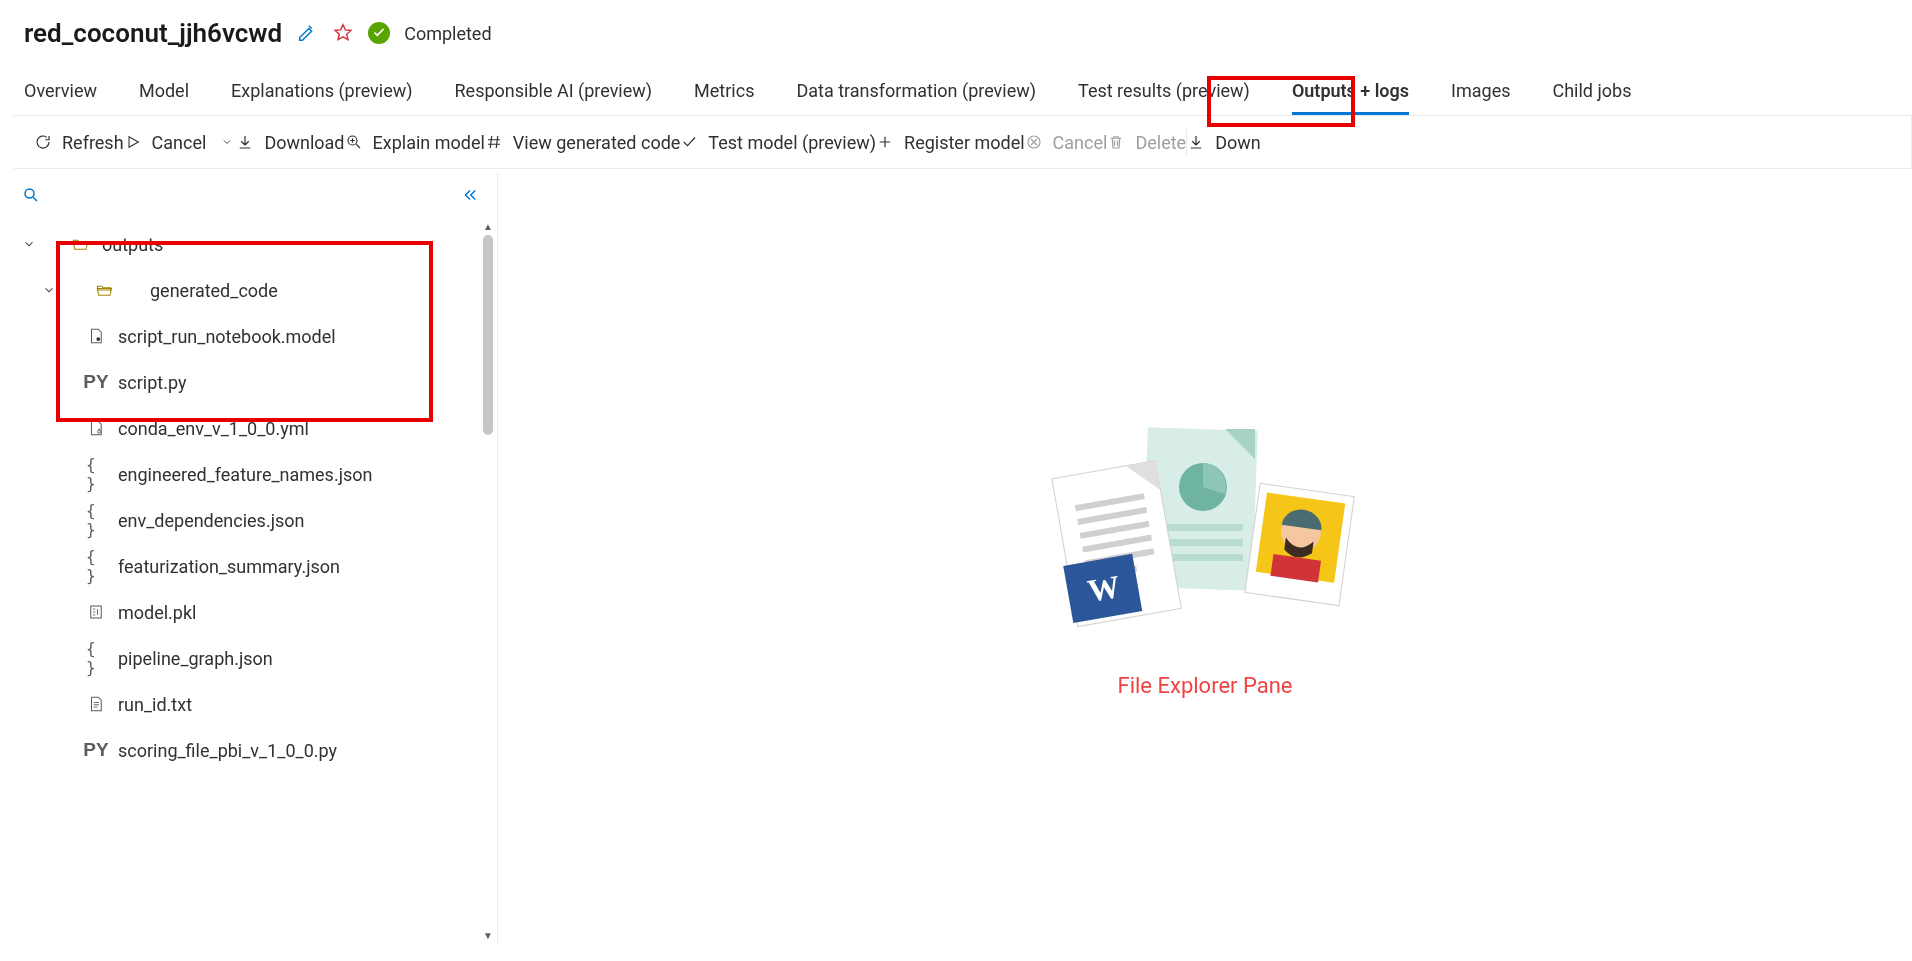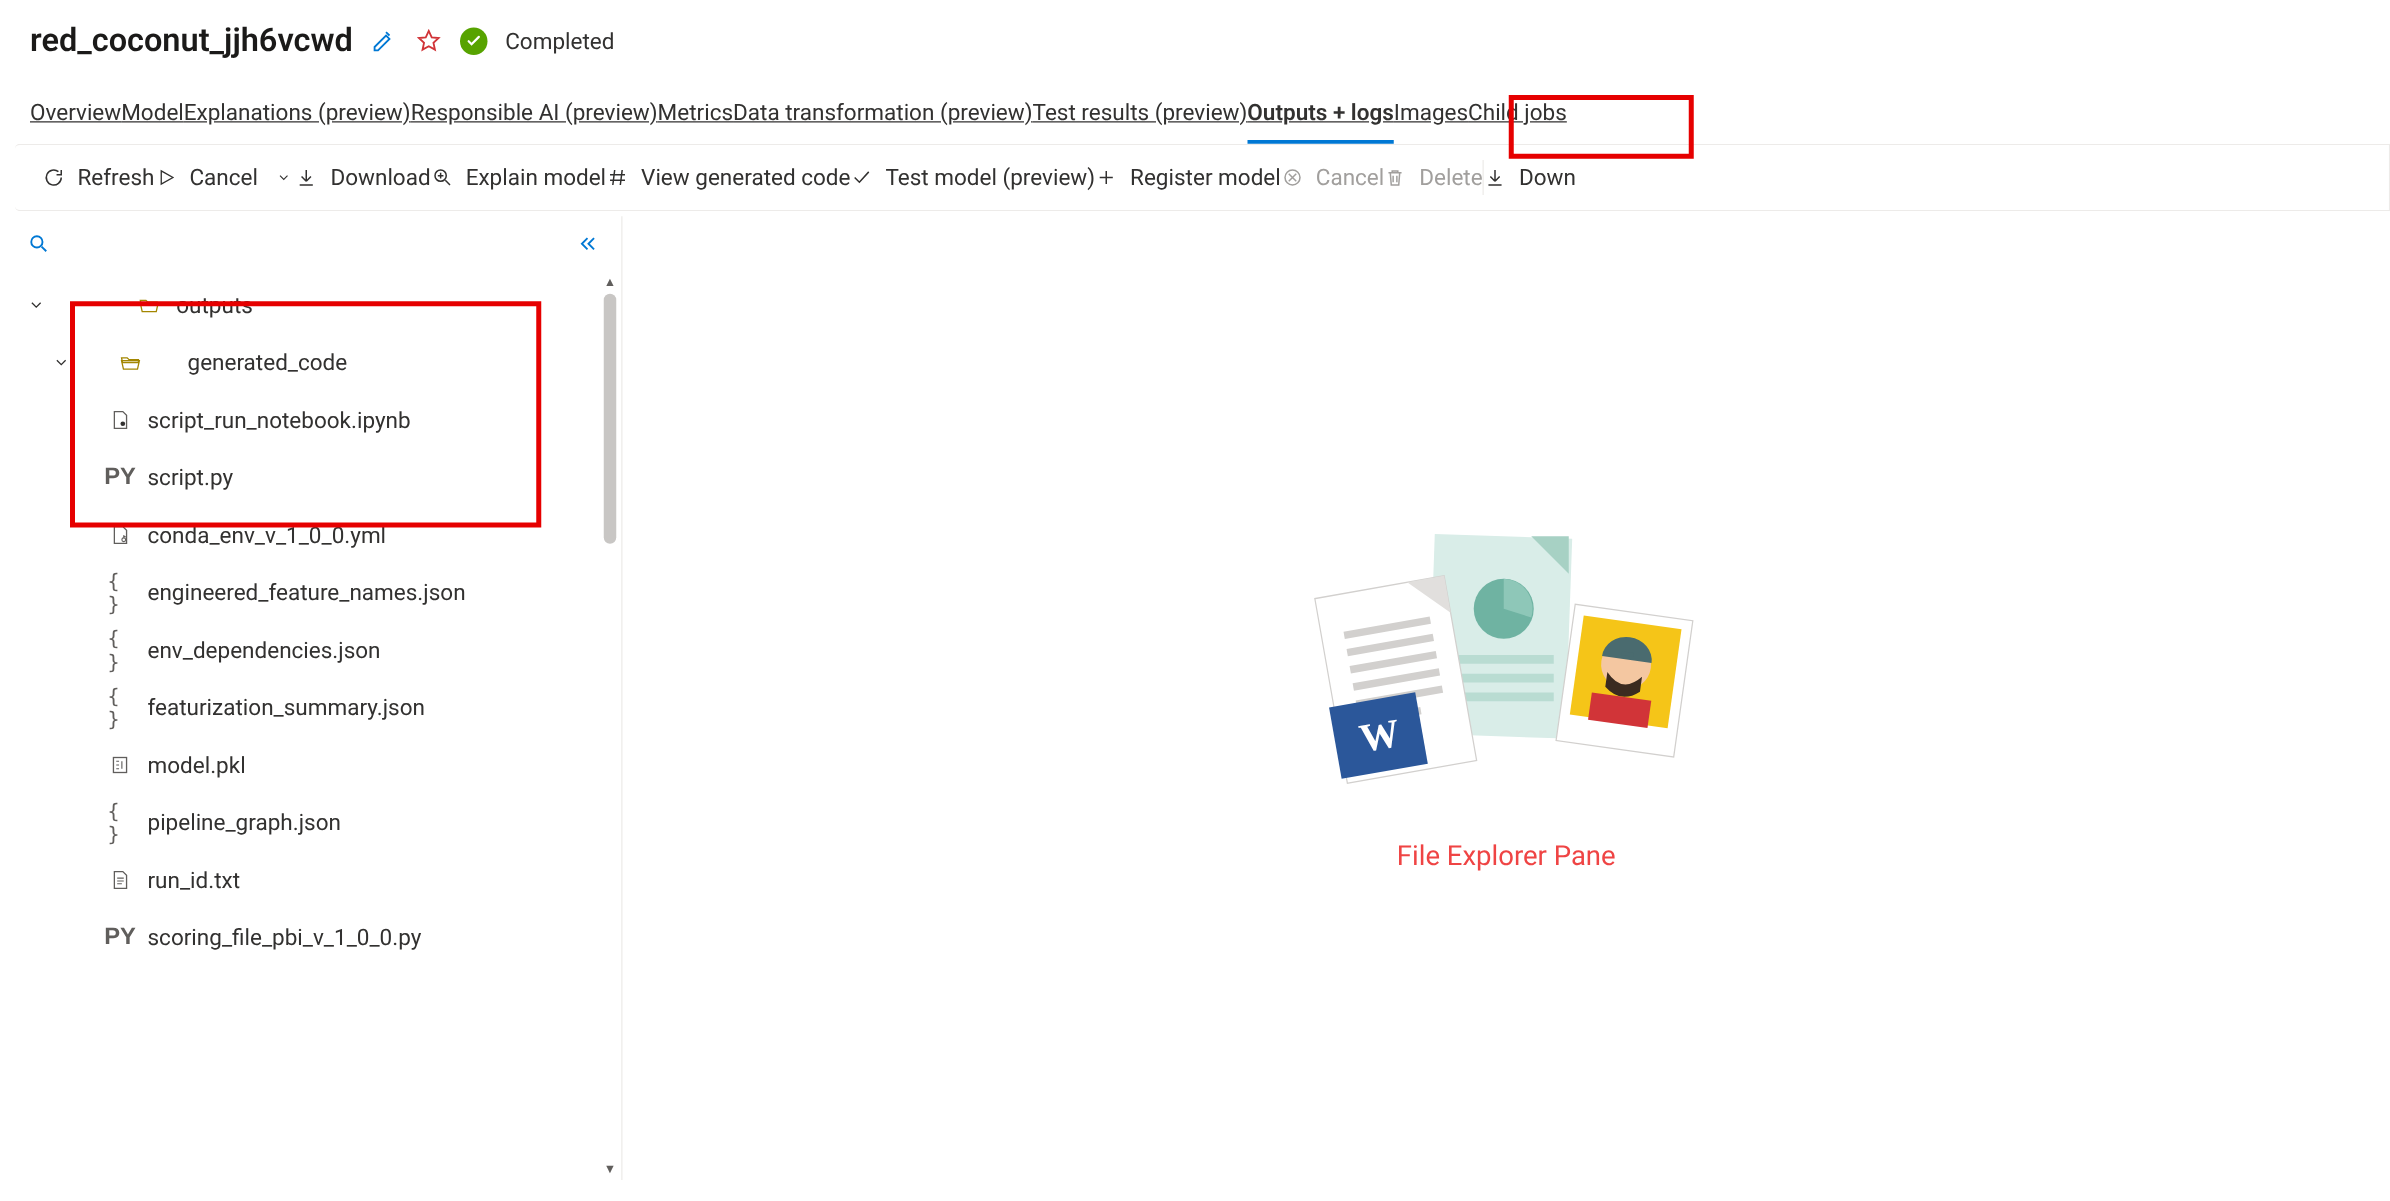--- a/index.html
+++ b/index.html
@@ -33,24 +33,24 @@
   .status-check {
     width: 22px; height: 22px; border-radius: 50%;
     background: #57a300; display: inline-flex; align-items: center; justify-content: center;
   }
   .status-check svg { width: 14px; height: 14px; }
   .status-label { font-size: 18px; color: #323130; }
 
   
   .tabs {
     display: flex;
+    gap: 42px;
     padding: 10px 34px 0 24px;
     font-size: 18px;
     color: #323130;
-    text-decoration: underline;
   }
   .tab {
     padding: 8px 0 14px 0;
     cursor: pointer;
     position: relative;
     white-space: nowrap;
   }
   .tab.active { font-weight: 600; }
   .tab.active::after {
     content: "";
@@ -331,21 +331,21 @@
         </span>
         <span class="tb-ic">
           <svg viewBox="0 0 24 24" width="20" height="20">
               <path d="M12 6l-6 6 6 6M19 6l-6 6 6 6" fill="none" stroke="#0078d4" stroke-width="2"></path>
             </svg>
         </span>
       </div>
       <div class="tree-wrap">
         <ul class="tree" id="tree-root">
             <li>
-              <div class="tree-row indent-0" style="position: relative; padding-left: 109px;">
+              <div class="tree-row indent-0" style="position: relative; padding-left: 70px;">
                 <span class="chevron" style="position: absolute; left: 14px;">
                   <svg viewBox="0 0 24 24">
                     <path d="M6 9l6 6 6-6" fill="none" stroke="#323130" stroke-width="1.8"></path>
                   </svg>
                 </span>
                 <span class="file-ic folder-ic">
                   <svg viewBox="0 0 24 24" width="20" height="18">
                     <path d="M3 7h6l2 2h10v3H4z"></path>
                     <path d="M3 10l2 9h15l2-9z"></path>
                   </svg>
@@ -370,21 +370,21 @@
               </div>
             </li>
             <li>
               <div class="tree-row indent-3">
                 <span class="file-ic">
                   <svg viewBox="0 0 24 24" width="18" height="18">
                     <path d="M6 3h9l4 4v14H6z" fill="none" stroke="#605e5c" stroke-width="1.4"></path>
                     <circle cx="15" cy="16" r="2.5" fill="#323130"></circle>
                   </svg>
                 </span>
-                <span>script_run_notebook.ipynb</span>
+                <span>script_run_notebook.model</span>
               </div>
             </li>
             <li>
               <div class="tree-row indent-3">
                 <span class="file-ic py-label">PY</span>
                 <span>script.py</span>
               </div>
             </li>
             <li>
               <div class="tree-row indent-3">

